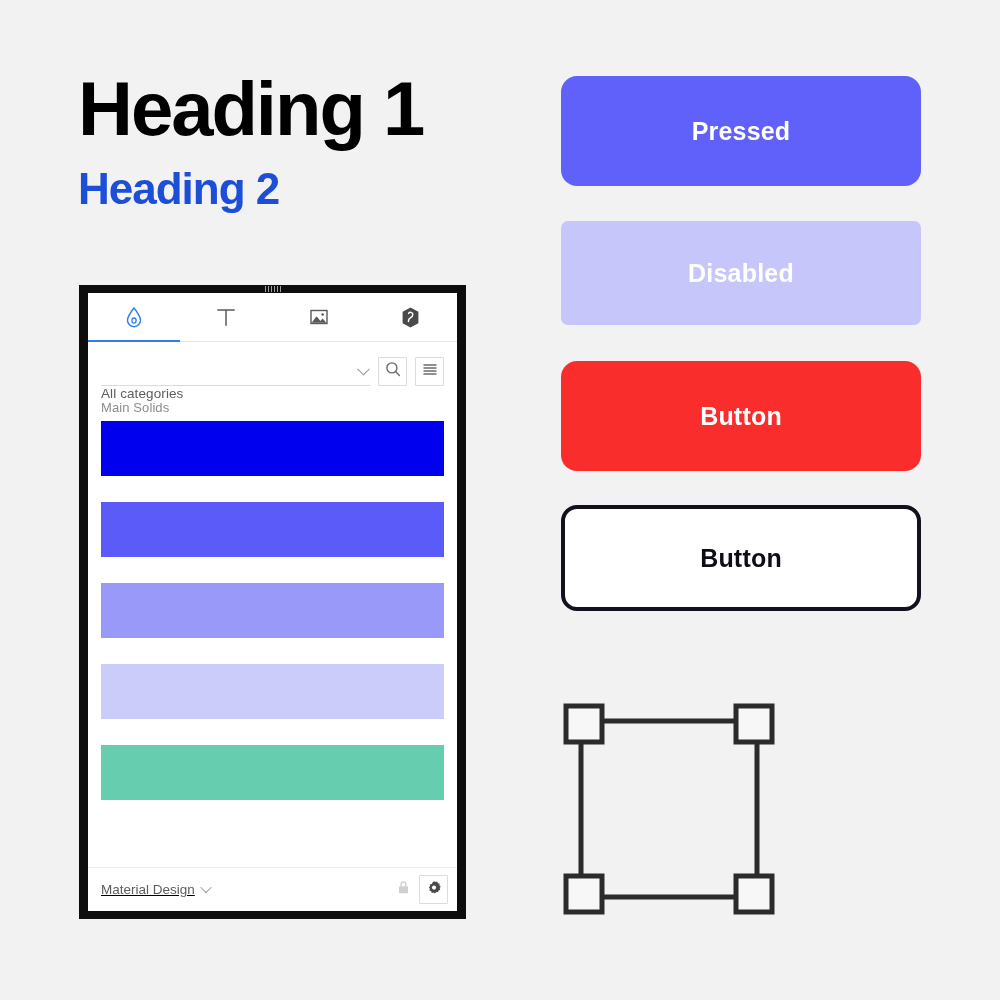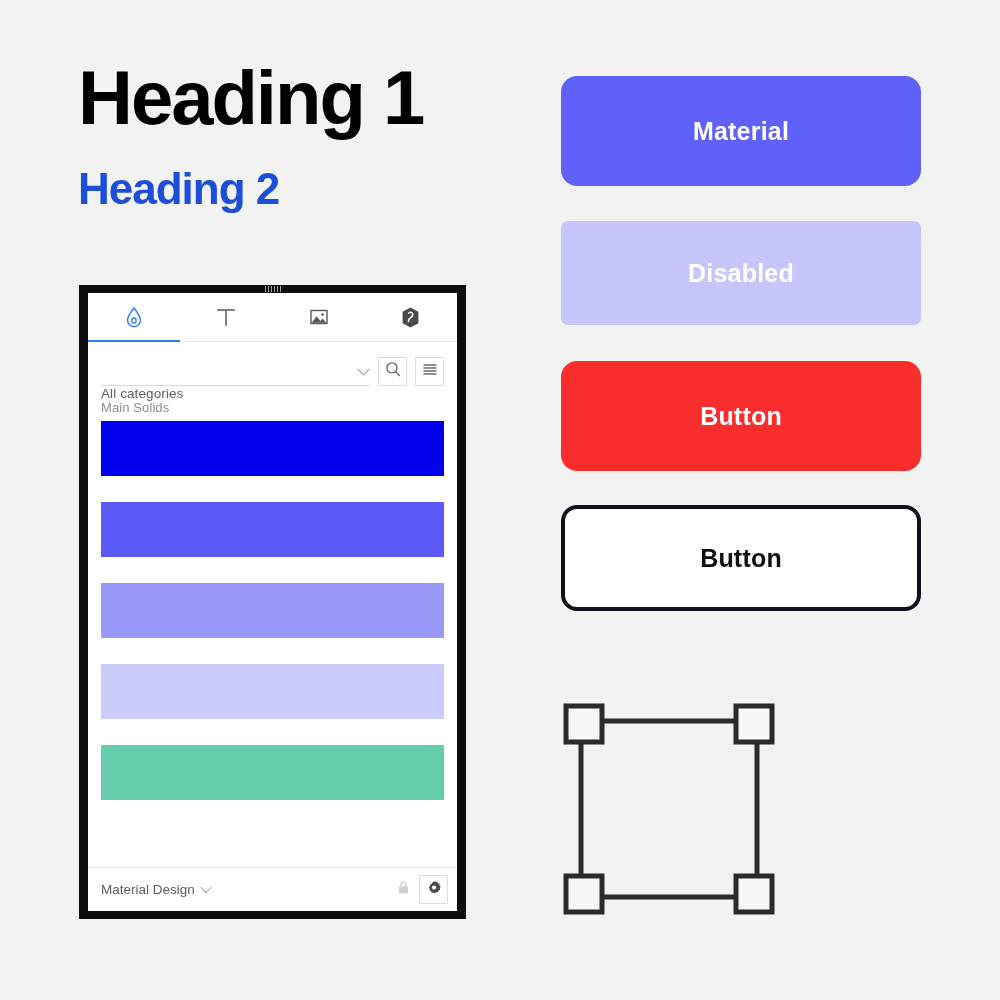--- a/index.html
+++ b/index.html
@@ -6,21 +6,21 @@
   html, body {
     width: 1000px; height: 1000px;
     background: #f2f2f2;
     font-family: "Liberation Sans", sans-serif;
     overflow: hidden;
   }
   .stage { position: relative; width: 1000px; height: 1000px; }
 
   
   .h1 {
-    position: absolute; left: 78px; top: 58px;
+    position: absolute; left: 78px; top: 69px;
     font-size: 76px; font-weight: 700; letter-spacing: -2px;
     color: #000; line-height: 1.05;
   }
   .h2 {
     position: absolute; left: 78px; top: 166px;
     font-size: 44px; font-weight: 700; letter-spacing: -1px;
     color: #1d4ed8; line-height: 1.05;
   }
 
   
@@ -102,20 +102,21 @@
   .swatch {
     height: 55px; width: 100%; flex: 0 0 55px; cursor: pointer;
   }
 
   
   .panel-footer {
     flex: 0 0 44px; height: 44px;
     border-top: 1px solid #ededed;
     display: flex; align-items: center; gap: 8px;
     padding: 0 9px 0 13px;
+    text-decoration: underline;
   }
   .footer-sel {
     display: flex; align-items: center; gap: 7px; cursor: pointer;
   }
   .footer-sel-label { font-size: 13.5px; color: #5c5c5c; }
   .footer-chev {
     width: 8px; height: 8px;
     border-left: 1.4px solid #9a9a9a; border-bottom: 1.4px solid #9a9a9a;
     transform: translateY(-30%) rotate(-45deg);
   }
@@ -246,21 +247,21 @@
                        L5.2 11.2 L3.5 10.5 L3.9 8.8 L2.8 7.4 L4.1 6.2 L3.9 4.4 L5.7 4.1 L6.6 2.5 Z" fill="#4a4a4a"></path>
               <circle cx="8" cy="7.6" r="2.1" fill="#ffffff"></circle>
             </svg>
           </span>
         </div>
       </div>
 
     </div>
   </div>
 
-  <div class="btn btn-pressed" style="background: rgb(96, 96, 250); color: rgb(255, 255, 255);">Material</div>
+  <div class="btn btn-pressed" style="background: rgb(96, 96, 250); color: rgb(255, 255, 255);">Pressed</div>
   <div class="btn btn-disabled" style="background: rgb(198, 198, 250); color: rgb(255, 255, 255);">Disabled</div>
   <div class="btn btn-red" style="background: rgb(250, 45, 45); color: rgb(255, 255, 255);">Button</div>
   <div class="btn btn-outline" style="background: rgb(255, 255, 255); color: rgb(13, 13, 20); border-color: rgb(18, 18, 30);">Button</div>
 
   <div class="selbox">
     <svg width="212" height="212" viewBox="0 0 212 212">
       <path d="M18 18 H194 M18 194 H194 M18 18 V194 M194 18 V194" fill="none" stroke="#2b2b2b" stroke-width="5"></path>
       <rect x="3" y="3" width="36" height="36" fill="#f7f7f7" stroke="#2b2b2b" stroke-width="5"></rect>
       <rect x="173" y="3" width="36" height="36" fill="#f7f7f7" stroke="#2b2b2b" stroke-width="5"></rect>
       <rect x="3" y="173" width="36" height="36" fill="#f7f7f7" stroke="#2b2b2b" stroke-width="5"></rect>

